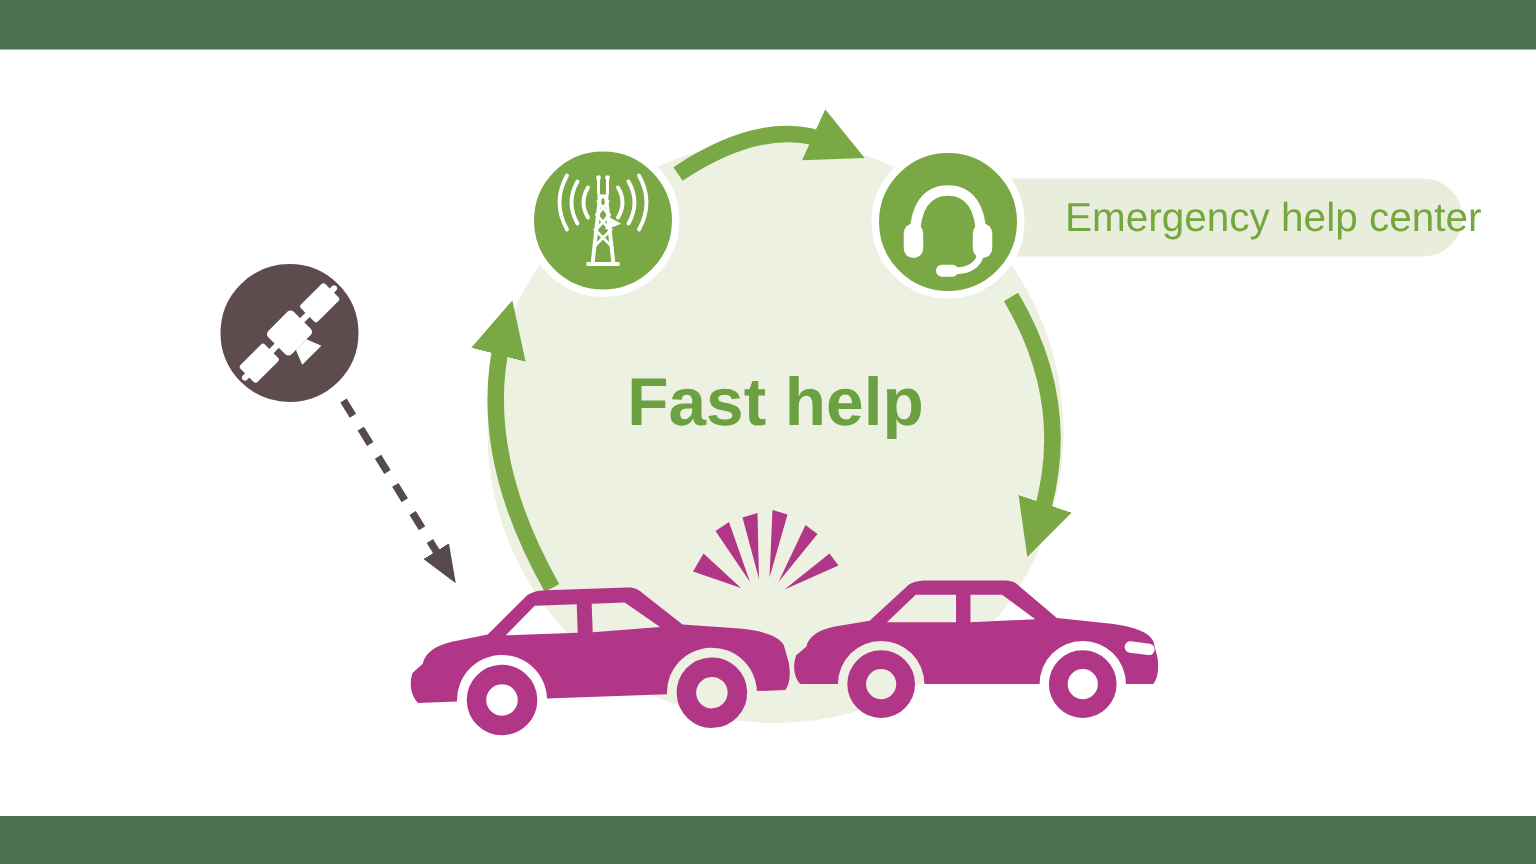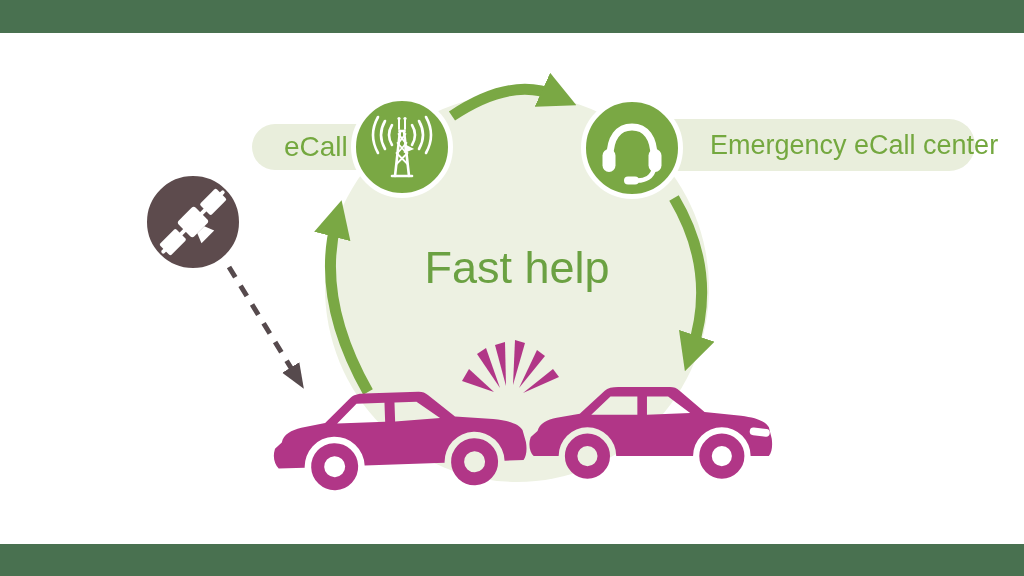--- a/index.html
+++ b/index.html
@@ -16,21 +16,21 @@
   .ecall-pill{left:252px;top:124px;width:152px;height:46px;background:var(--pill-green,#e9eedc);
             padding-left:32px;font-size:28px;font-weight:500;color:var(--text-green,#74a83f)}
   .ecc-pill{left:622px;top:119px;width:353px;height:52px;background:var(--pill-green,#e9eedc);
             padding-left:88px;font-size:27px;font-weight:500;color:var(--text-green,#74a83f)}
   .node{position:absolute;width:92px;height:92px;box-sizing:content-box;border:5px solid #fff;border-radius:50%}
   .gps-node{left:142px;top:171px;background:var(--satellite-circle-bg,#5d4b4d)}
   .ecall-node{left:351px;top:96px;background:var(--accent-green,#7aa844)}
   .ecc-node{left:581px;top:97px;background:var(--accent-green,#7aa844)}
   .node svg{display:block;width:92px;height:92px}
   .fast-help{position:absolute;left:377px;top:242px;width:280px;text-align:center;
-             font-size:45px;font-weight:400;color:var(--fast-help-green,#6ba142)}
+             font-size:45px;font-weight:700;color:var(--fast-help-green,#6ba142)}
   .fill-ellipse{fill:var(--light-green,#edf1e2)}
   .stroke-green{stroke:var(--accent-green,#7aa844)}
   .fill-green{fill:var(--accent-green,#7aa844)}
   .fill-magenta{fill:var(--magenta,#b13687)}
   .stroke-magenta{stroke:var(--magenta,#b13687)}
   .stroke-dark{stroke:var(--dashed-arrow,#564a4d)}
   .fill-dark{fill:var(--dashed-arrow,#564a4d)}
 </style>
 </head>
 <body>
@@ -82,25 +82,22 @@
     <g class="fill-magenta">
       <polygon points="494,392 462,381 469,369"></polygon>
       <polygon points="500,388 477,354 486,348"></polygon>
       <polygon points="506,386 495,345 505,342"></polygon>
       <polygon points="513,385 515,340 525,343"></polygon>
       <polygon points="519,388 537,350 545,356"></polygon>
       <polygon points="523,393 553,369 559,377"></polygon>
     </g>
   </svg>
 
-  <div class="pill ecall-pill">
-    <span>eCall</span>
-  </div>
   <div class="pill ecc-pill">
-    <span>Emergency eCall center</span>
+    <span>Emergency help center</span>
   </div>
 
   <div class="node gps-node">
     <svg viewBox="0 0 92 92">
       <g transform="translate(46,46) rotate(-45)" fill="#ffffff">
         <rect x="-40" y="-8" width="23" height="16" rx="2"></rect>
         <rect x="17" y="-8" width="23" height="16" rx="2"></rect>
         <rect x="-44" y="-2" width="88" height="4" rx="2"></rect>
         <rect x="-12" y="-11" width="24" height="22" rx="3"></rect>
         <path d="M -5,11 L 5,11 L 9,21 L -9,21 Z"></path>

